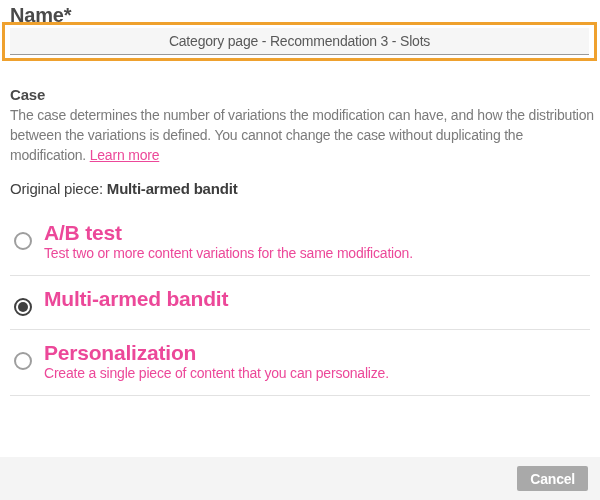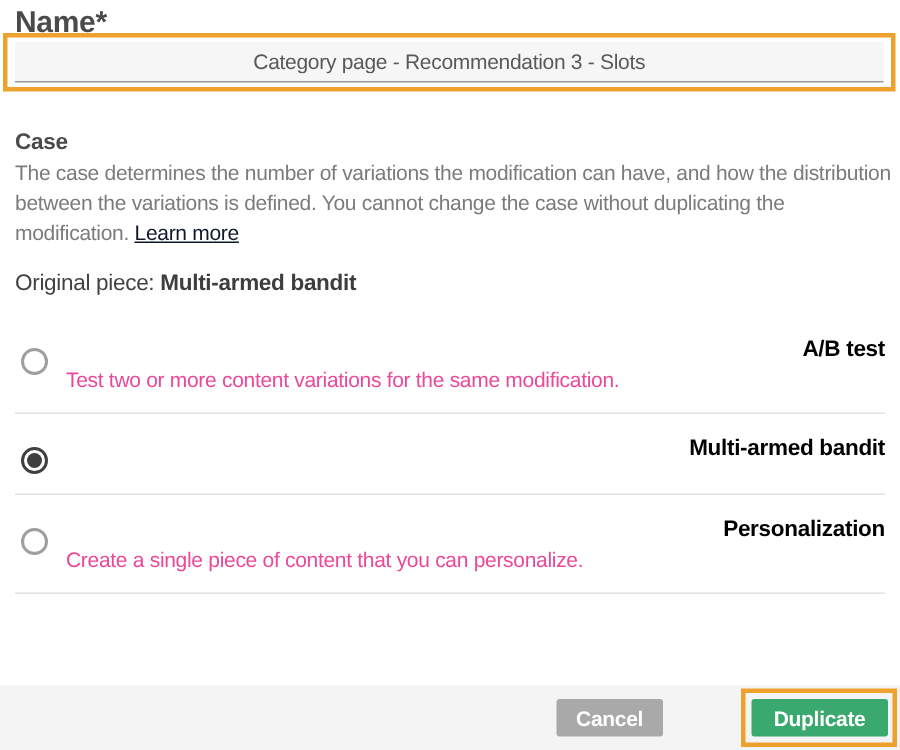--- a/index.html
+++ b/index.html
@@ -32,21 +32,21 @@
   }
 
   .case-heading {
     position:absolute; left:10px; top:86px;
     font-size:15px; font-weight:bold; color:#4a4a4a;
   }
   .case-desc {
     position:absolute; left:10px; top:105px; width:588px;
     font-size:14px; color:#7b7b7b; line-height:20px;
   }
-  .learn-more { color:#0f172a; text-decoration:underline; cursor:pointer; }
+  .learn-more { color:#ec4899; text-decoration:underline; cursor:pointer; }
 
   .original-case {
     position:absolute; left:10px; top:180px;
     font-size:15px; color:#424242;
   }
   .original-case b { font-weight:bold; color:#3d3d3d; }
 
   .options {
     position:absolute; left:10px; top:210px; width:580px;
   }
@@ -62,21 +62,21 @@
     margin:8px 12px 0 4px; flex:0 0 auto;
     position:relative;
   }
   .radio.checked { border-color:#404040; }
   .radio.checked::after {
     content:""; position:absolute; left:2px; top:2px;
     width:10px; height:10px; border-radius:50%; background:#404040;
   }
   .option-text { flex:1 1 auto; }
   .option-label {
-    font-size:15px; font-weight:bold; color:#000000; line-height:18px;text-align:right;
+    font-size:21px; font-weight:bold; color:#ec4899; line-height:18px;
   }
   .option-desc {
     font-size:14px; color:#ec4899; line-height:18px; margin-top:2px;
   }
 
   .footer {
     position:absolute; left:0; right:0; bottom:0; height:43px;
     background:#f4f4f4;
     display:flex; align-items:center; justify-content:flex-end;gap:40px;
   }
@@ -133,18 +133,15 @@
       <span class="option-text">
         <span class="option-label" style="display:block">Personalization</span>
         <span class="option-desc" style="display:block">Create a single piece of content that you can personalize.</span>
       </span>
     </div>
 
   </div>
 
   <div class="footer">
     <button class="btn btn-cancel">Cancel</button>
-    <span class="annotation-duplicate">
-      <button class="btn btn-duplicate">Duplicate</button>
-    </span>
   </div>
 
 </div>
 
 </body></html>

